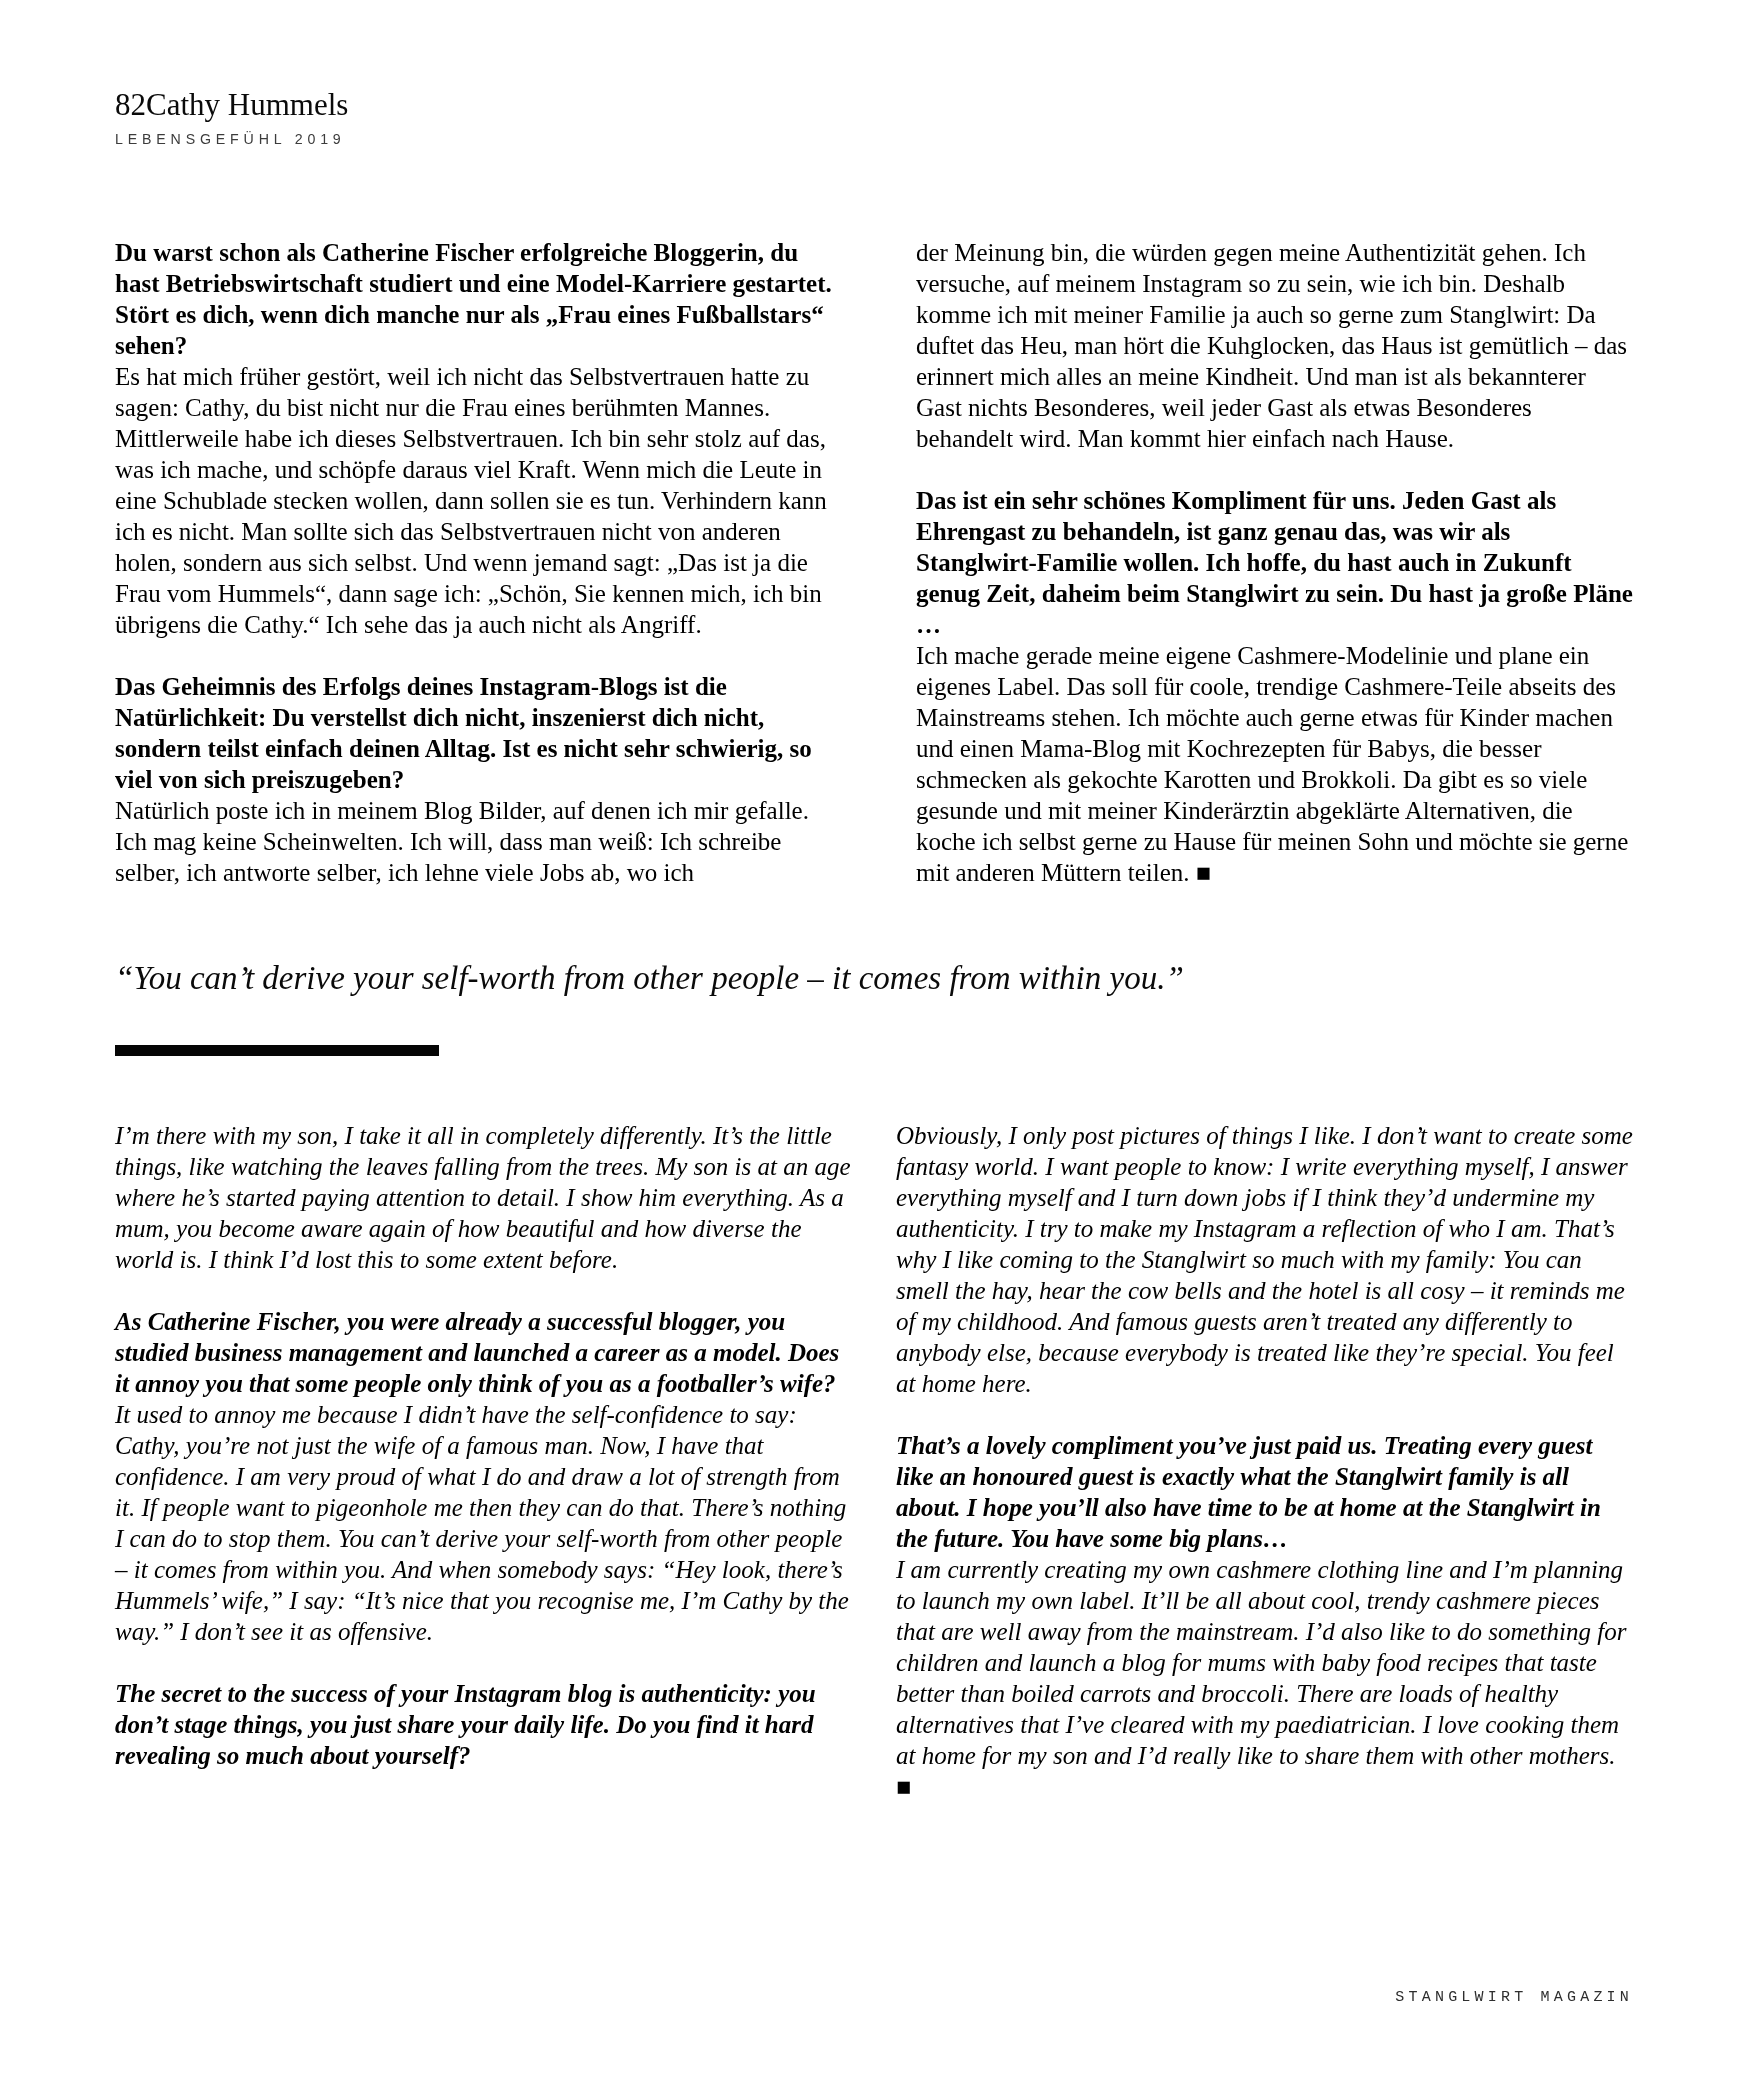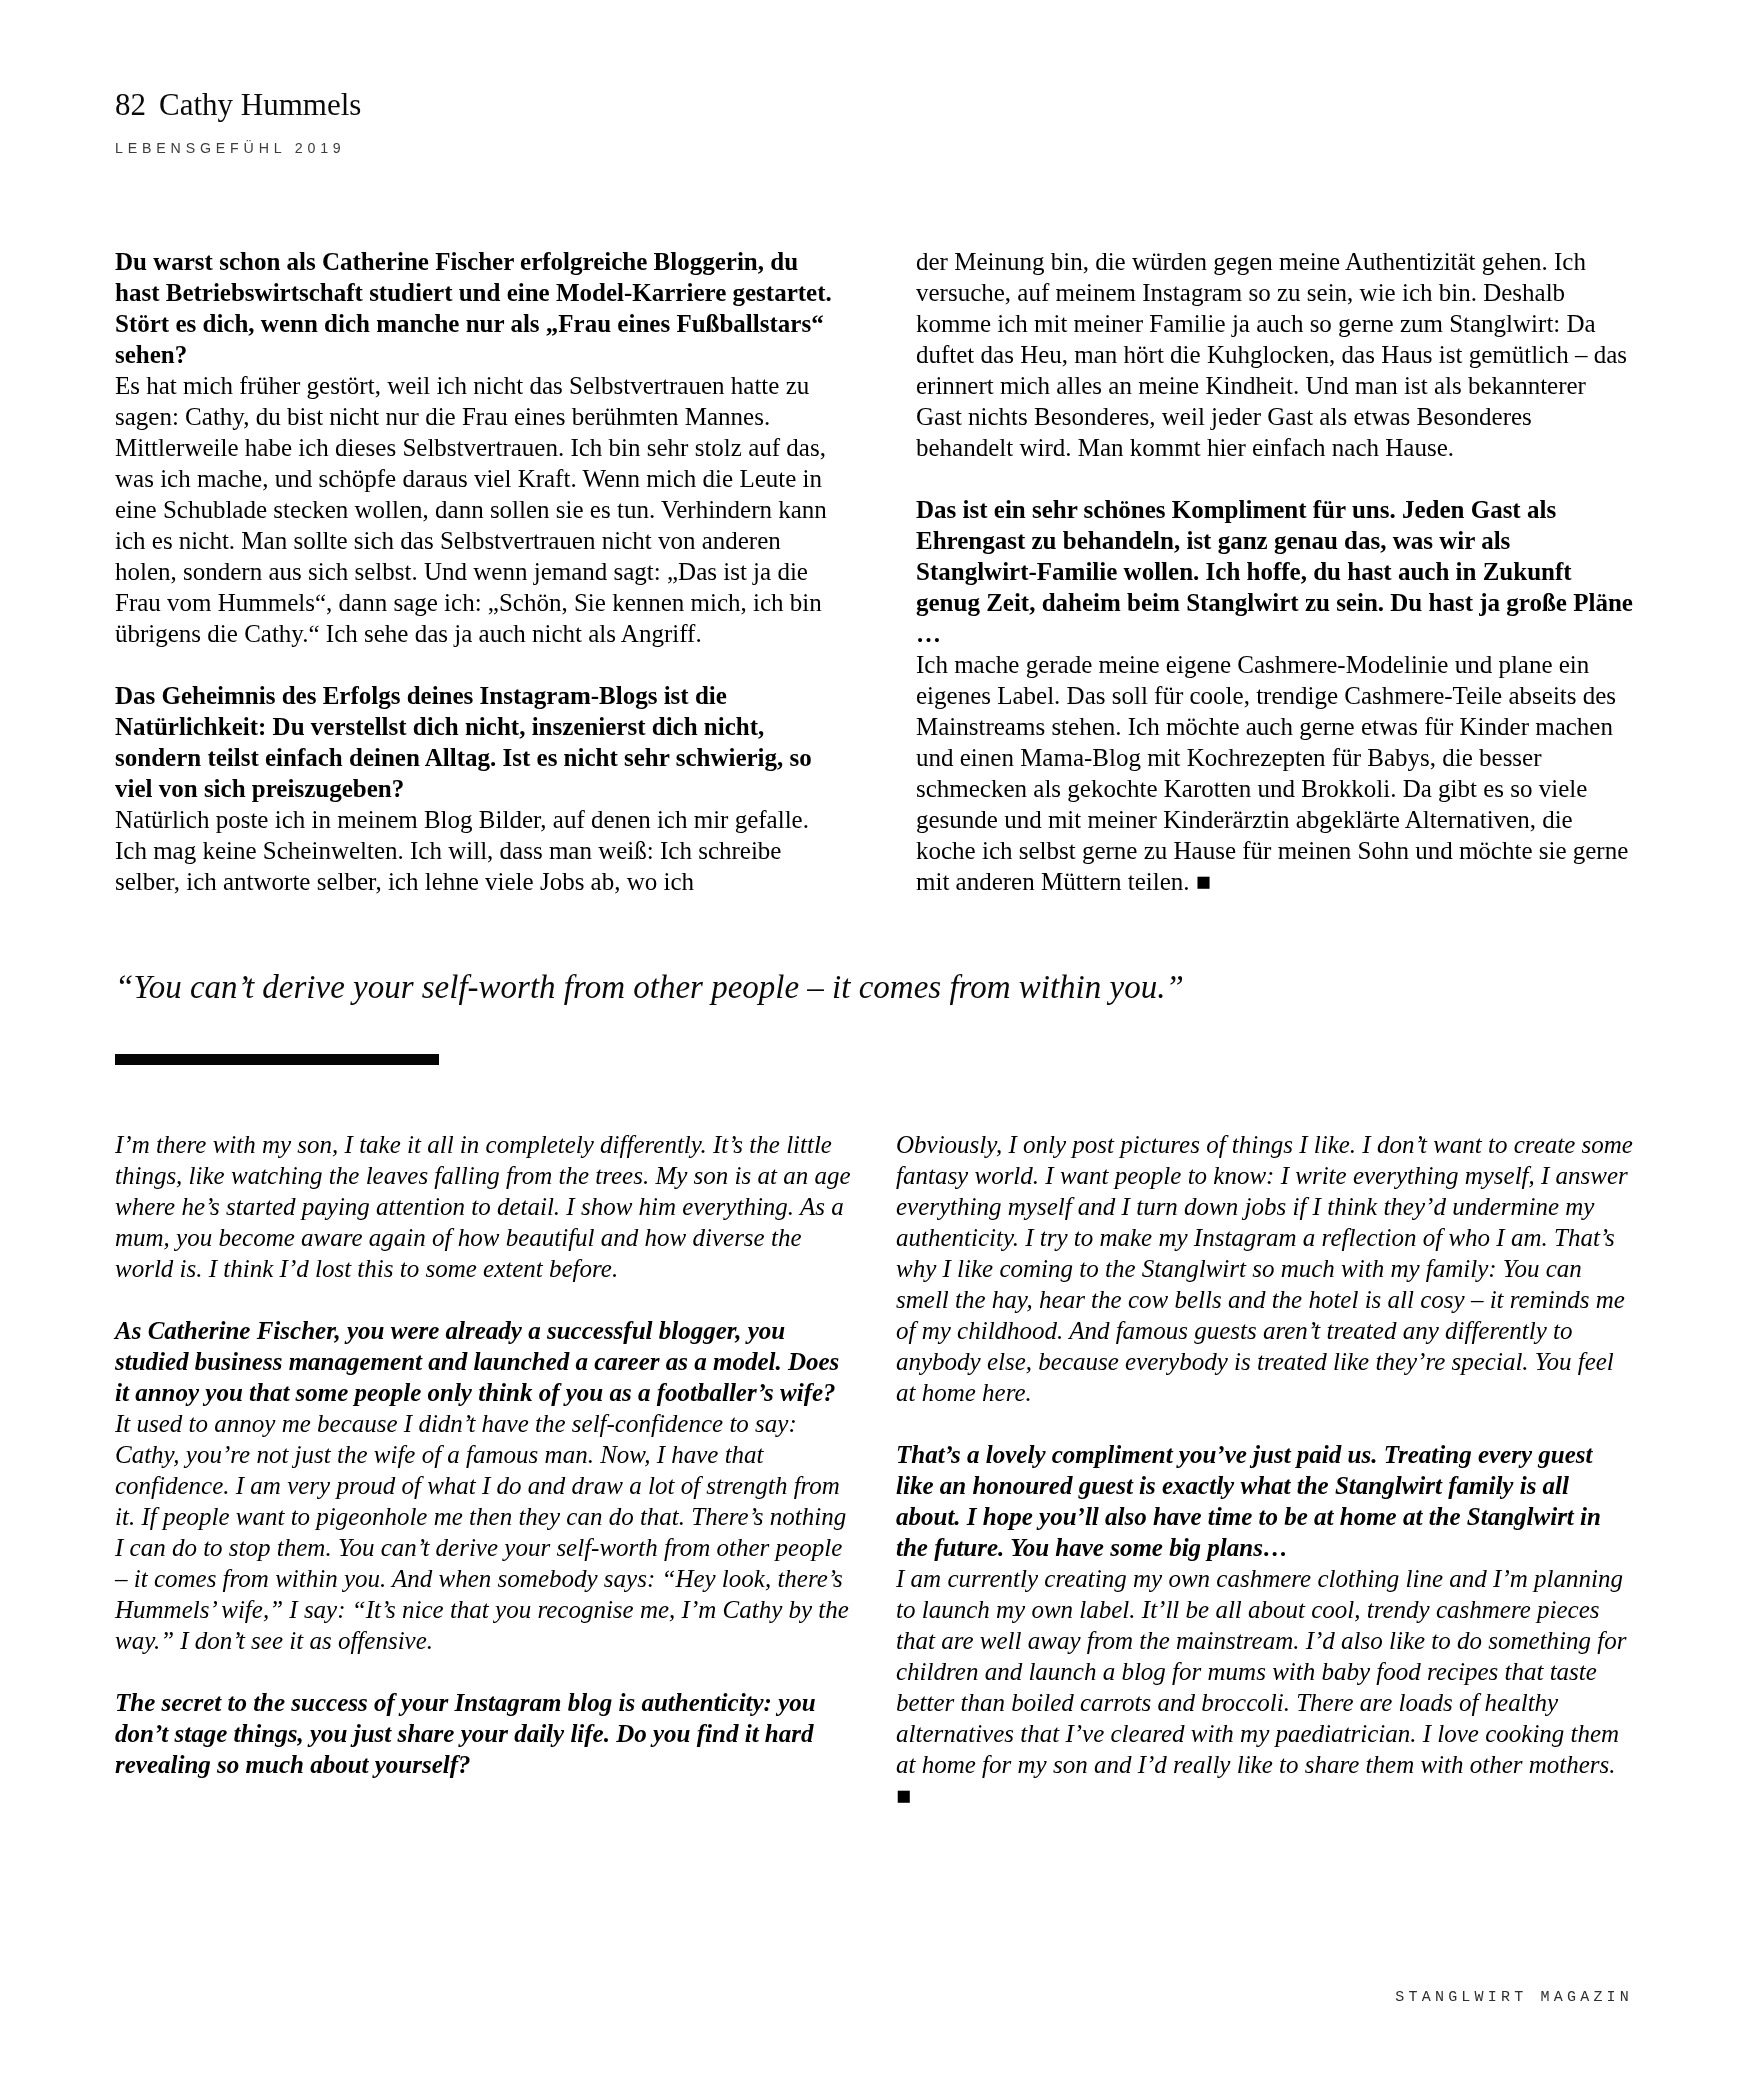--- a/index.html
+++ b/index.html
@@ -9,23 +9,23 @@
     height: 2097px;
     background: #ffffff;
     color: #000;
     font-family: "Liberation Serif", serif;
     box-sizing: border-box;
     padding: 88px 115px 0 115px;
     overflow: hidden;
   }
   
   .hdr-line { font-size: 31px; line-height: 1.1; color: #0a0a0a; }
-  .hdr-line .pagenum { margin-right: 13px; }
+  .hdr-line .pagenum { margin-right: 0; }
   .hdr-sub {
-    margin-top: 18px;
+    margin-top: 9px;
     font-family: "Liberation Sans", sans-serif;
     font-size: 14.2px;
     letter-spacing: 0.34em;
     color: #3c3c3c;
   }
   
   .columns {
     display: flex;
     gap: 84px;
   }

